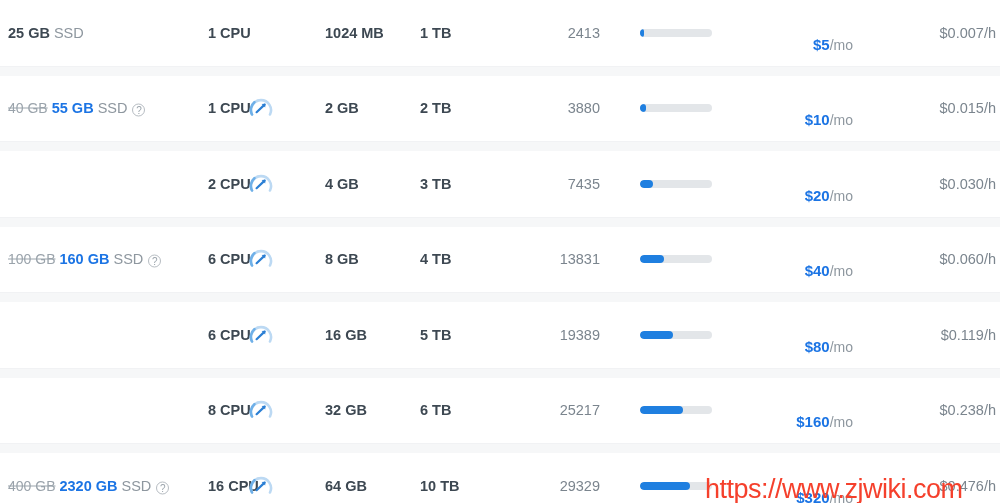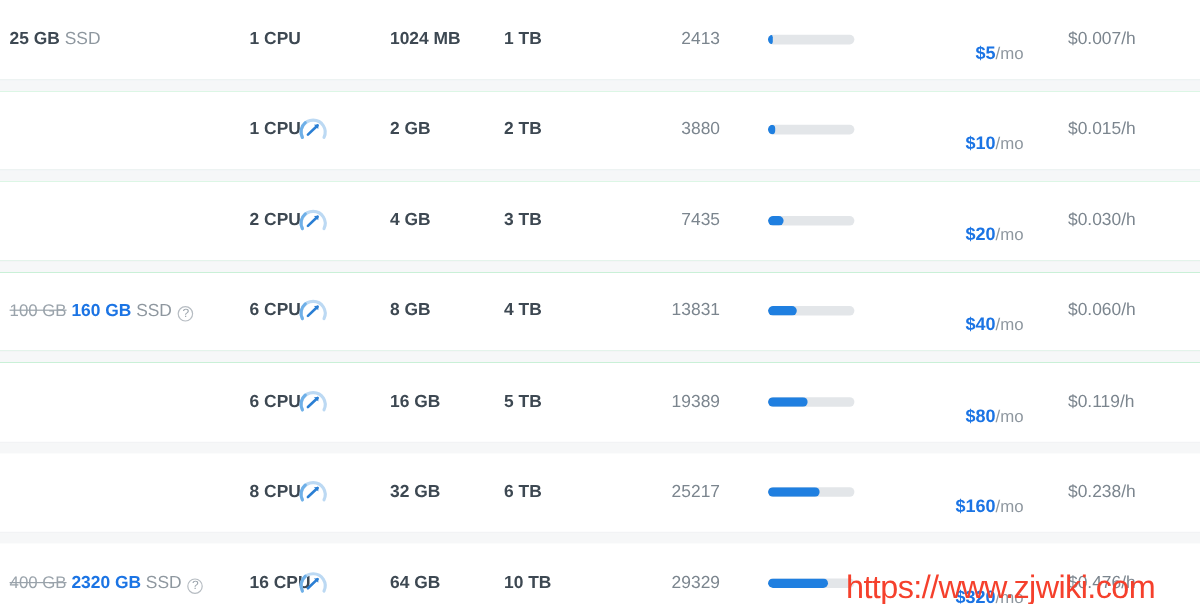--- a/index.html
+++ b/index.html
@@ -7,21 +7,21 @@
     margin: 0; padding: 0;
     width: 1000px; height: 503px;
     background: #ffffff;
     font-family: "Liberation Sans", sans-serif;
     overflow: hidden;
   }
   #pricing-table {
     position: relative;
     width: 1000px;
     height: 362px;
-    background: #22c55e;
+    background: #7dd3fc;
   }
   .plan-row {
     position: relative;
     height: 65.5px;
     background: #ffffff;
     display: block;
   }
   .row-sep {
     height: 0px;
     border-top: 1px solid #f1f2f4;
@@ -113,20 +113,21 @@
   .c-price {
     left: 743px; width: 110px;
     text-align: right;
     margin-top: 12px;
   }
   .price-amt { color: #1b74e4; font-weight: 700; font-size: 15px; }
   .price-per { color: #8e979f; font-weight: 400; font-size: 14px; }
   
   .c-hourly {
     left: 890px; width: 106px;
+    text-align: right;
     color: #7b858e;
     font-weight: 400;
     font-size: 14.5px;
   }
   
   #watermark {
     position: absolute;
     left: 705px;
     top: 474px;
     font-size: 27px;
@@ -151,20 +152,21 @@
       <div class="cell c-bar">
         <div class="bar-track">
           <div class="bar-fill" style="width: 5%;"></div>
         </div>
       </div>
       <div class="cell c-price"><span class="price-amt">$5</span><span class="price-per">/mo</span></div>
       <div class="cell c-hourly">$0.007/h</div>
     </div>
     <div class="row-sep"></div>
     <div class="plan-row">
+      <div class="cell c-disk"><span class="disk-old">40 GB</span><span class="disk-new">55 GB</span><span class="disk-type">SSD</span><span class="help-icon">?</span></div>
       <div class="cell c-cpu">1 CPU</div>
       <span class="gauge-icon" style="left: 248px;"><svg viewBox="0 0 26 26" width="26" height="26">
           <path d="M4 19.5 A10 10 0 1 1 22 19.5" fill="none" stroke="#bcd9f3" stroke-width="2.6" stroke-linecap="round"></path>
           <path d="M4 19.5 A10 10 0 0 1 6.4 7.2" fill="none" stroke="#6fb0e8" stroke-width="2.6" stroke-linecap="round"></path>
           <path d="M8.6 17.2 L16.6 9.6" fill="none" stroke="#2b7fd4" stroke-width="2.2" stroke-linecap="round"></path>
           <path d="M13.6 9.0 L17.4 8.8 L17.2 12.6 Z" fill="#2b7fd4"></path>
         </svg></span>
       <div class="cell c-mem">2 GB</div>
       <div class="cell c-xfer">2 TB</div>
       <div class="cell c-score">3880</div>

